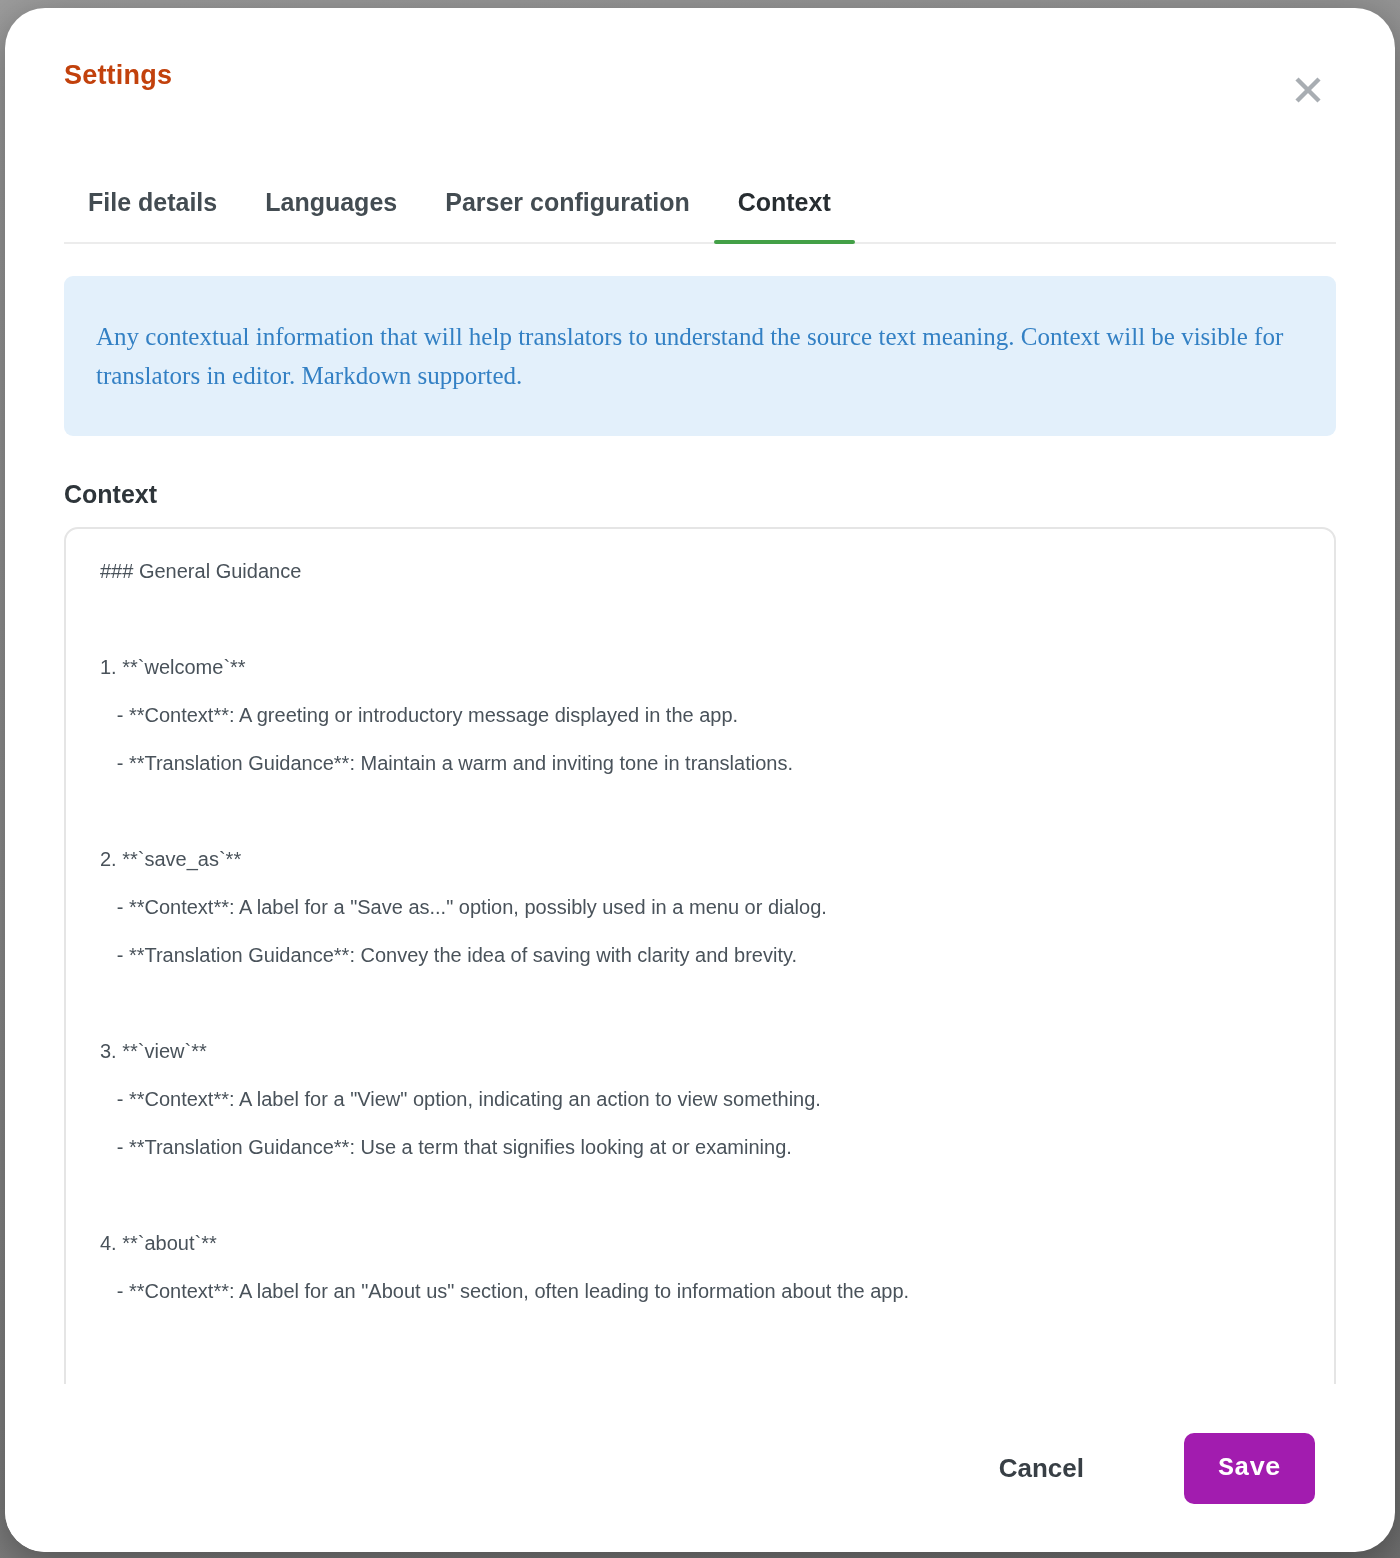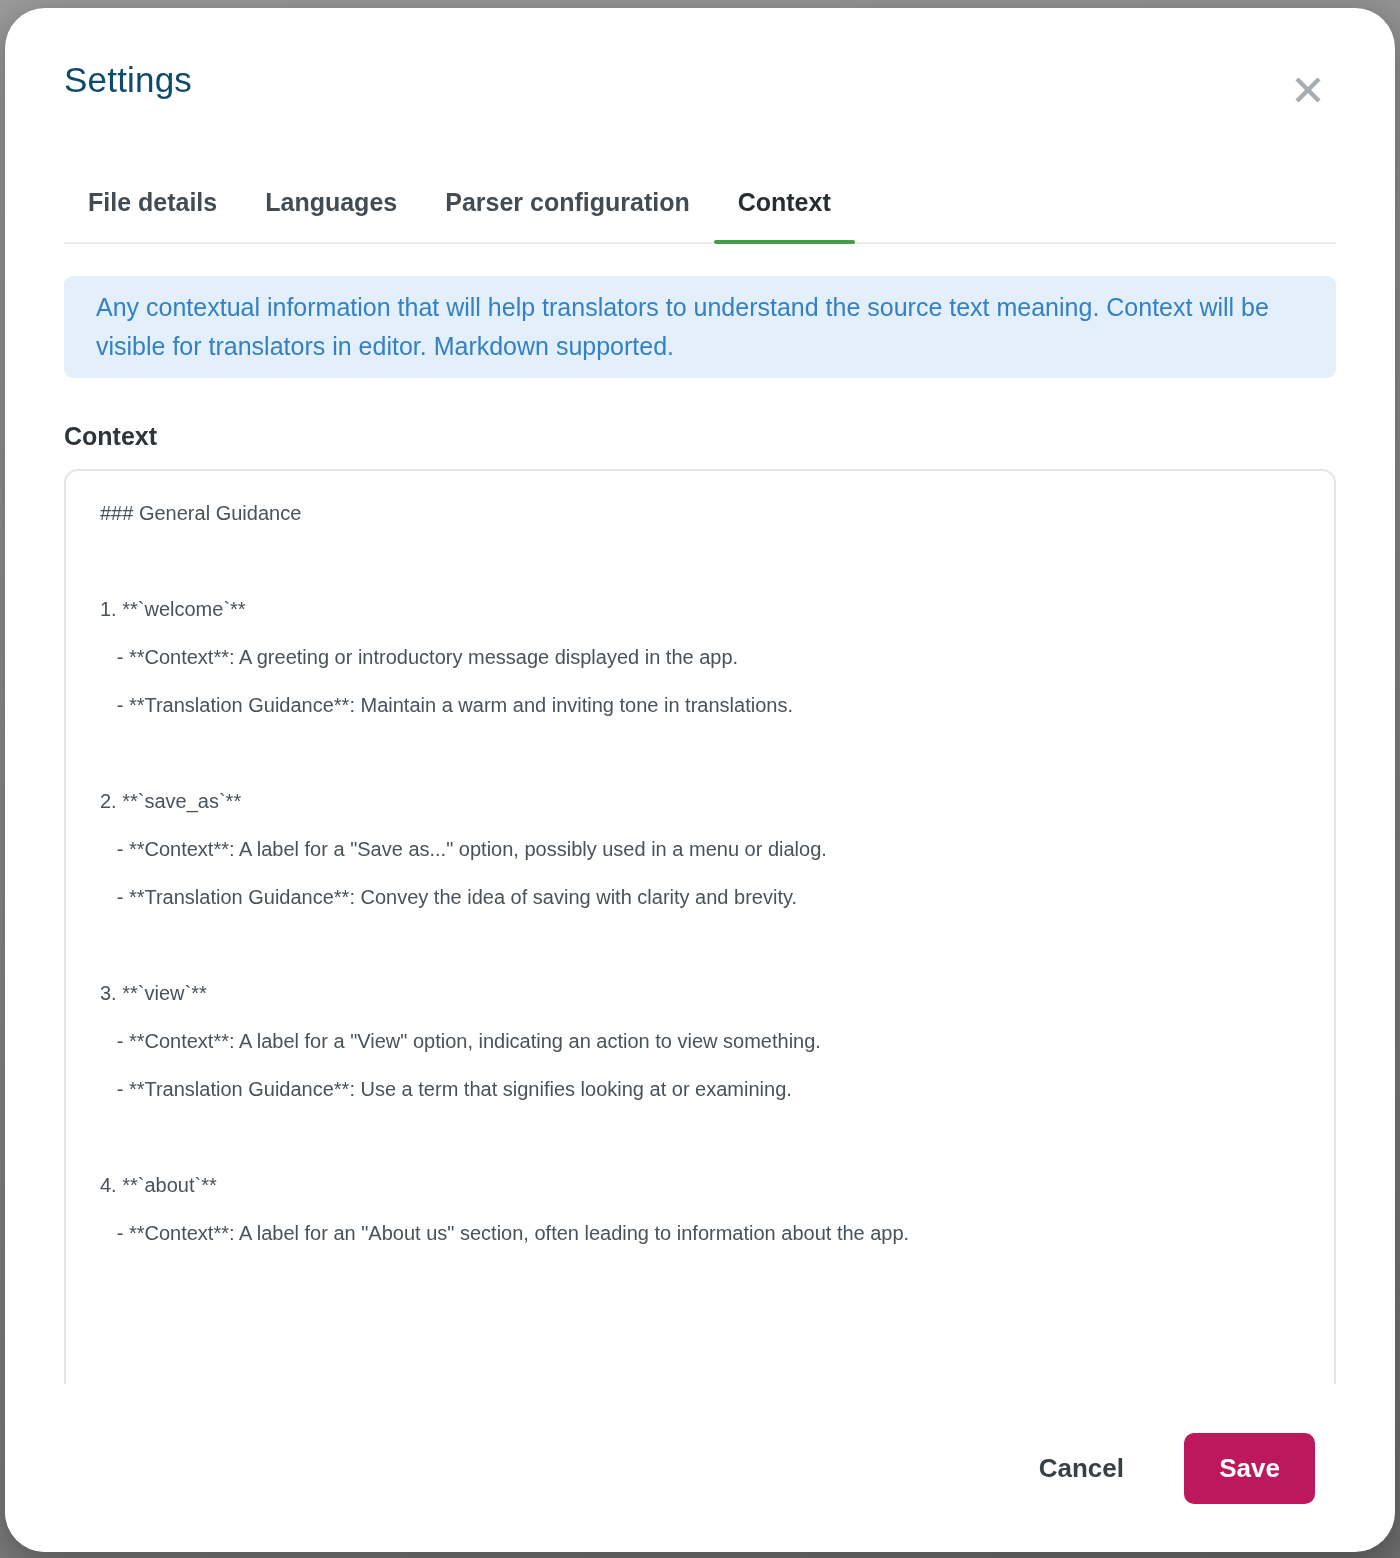--- a/index.html
+++ b/index.html
@@ -22,23 +22,23 @@
     position: absolute;
     inset: 0;
     padding: 52px 59px 0 59px;
   }
   .modal-header {
     display: flex;
     justify-content: space-between;
     align-items: flex-start;
   }
   .modal-title {
-    font-size: 35px;
-    font-weight: 400;
-    color: #0c4a6e;
+    font-size: 27px;
+    font-weight: 700;
+    color: #c2410c;
     letter-spacing: .2px;
   }
   .close-btn {
     background: none;
     border: none;
     cursor: pointer;
     padding: 6px;
     margin-top: 6px;
     margin-right: 4px;
     line-height: 0;
@@ -65,24 +65,25 @@
     position: absolute;
     left: 0; right: 0; bottom: -2px;
     height: 4px;
     background: #43a047;
     border-radius: 2px;
   }
   .info-banner {
     margin-top: 32px;
     background: #e3f0fb;
     border-radius: 9px;
-    padding: 12px 32px;
+    padding: 41px 32px;
     font-size: 25px;
     line-height: 39px;
     color: #3380c4;
+    font-family: Liberation Serif, serif;
   }
   .field-label {
     margin-top: 44px;
     font-size: 25px;
     font-weight: 600;
     color: #2e353a;
   }
   .context-textarea {
     display: block;
     margin-top: 18px;
@@ -117,30 +118,31 @@
     background: none;
     border: none;
     cursor: pointer;
     font-family: "Liberation Sans", sans-serif;
     font-size: 26px;
     font-weight: 600;
     color: #383f45;
     padding: 10px 6px;
   }
   .save-btn {
-    background: #be185d;
+    background: #a21caf;
     border: none;
     cursor: pointer;
-    font-family: Liberation Sans, sans-serif;
+    font-family: Liberation Mono, monospace;
     font-size: 26px;
     font-weight: 600;
     color: #ffffff;
     border-radius: 10px;
     width: 131px;
     height: 71px;
+    margin-left: 40px;
   }
 </style>
 </head>
 <body>
 
 <div class="backdrop">
   <div class="modal">
     <div class="modal-inner">
 
       <div class="modal-header">

